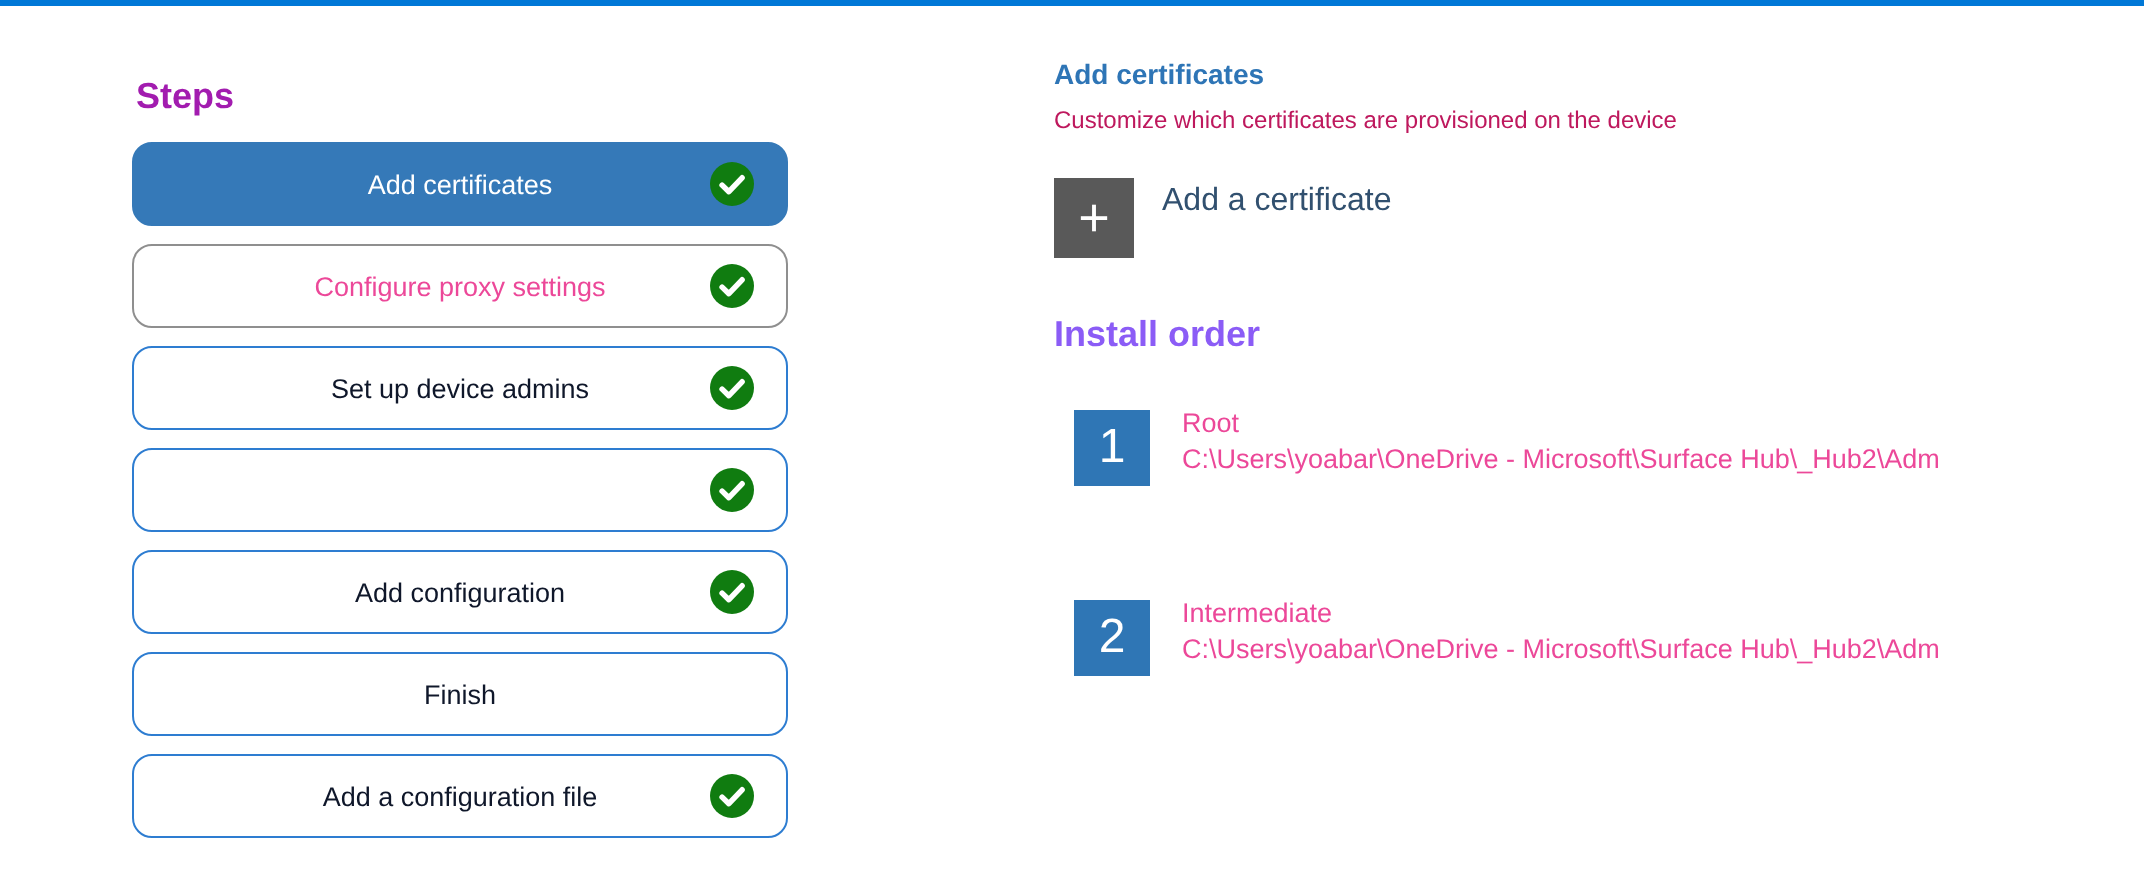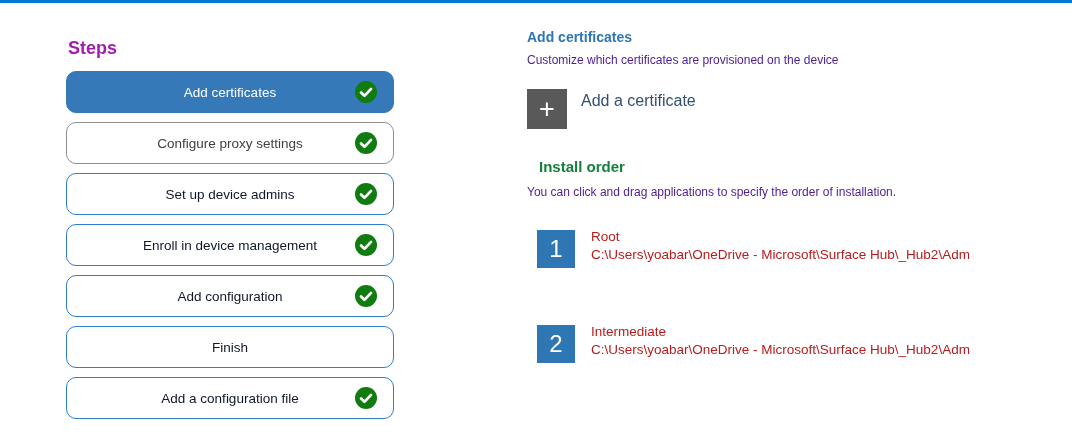--- a/index.html
+++ b/index.html
@@ -26,72 +26,72 @@
   .step {
     position: relative;
     height: 42px; width: 328px;
     border: 1px solid #2e7dd1; border-radius: 10px;
     background: #ffffff; color: #0f172a;
     display: flex; align-items: center; justify-content: center;
     font-size: 13.5px;
     cursor: pointer;
   }
   .step.active { background: #3579b8; border-color: #3579b8; color: #ffffff; }
-  .step.gray { border-color: #8f8f8f; color: #404040; }
+  .step.gray { border-color: #8f8f8f; color: #ec4899; }
   .check {
     position: absolute; right: 16px; top: 50%;
     width: 22px; height: 22px; margin-top: -11px;
   }
   .check circle { fill: #107c10; }
   .check path { stroke: #ffffff; stroke-width: 3; fill: none; stroke-linecap: round; stroke-linejoin: round; }
   
   .main { position: absolute; left: 527px; top: 29px; width: 482px; }
   .main-title {
     margin: 0 0 6px 0;
     font-size: 14px; line-height: 17px; font-weight: 700;
     color: #2e75b6;
   }
   .subtitle {
     margin: 0;
     font-size: 12px; line-height: 16px;
-    color: #4c1d95;
+    color: #be185d;
   }
   .add-row {
     margin-top: 21px;
     display: flex; align-items: flex-start; gap: 14px;
     cursor: pointer; width: 220px;
   }
   .plus-box {
     width: 40px; height: 40px; background: #595959;
     color: #ffffff; font-size: 27px; font-weight: 400;
     display: flex; align-items: center; justify-content: center;
     line-height: 1;
   }
   .add-label { font-size: 16px; color: #31506f; padding-top: 3px; }
   .install-title {
-    margin: 30px 0 9px 12px;
-    font-size: 15px; line-height: 16px; font-weight: 700;
-    color: #15803d;
+    margin: 30px 0 9px 0;
+    font-size: 18px; line-height: 16px; font-weight: 700;
+    color: #8b5cf6;
   }
   .install-list { margin-top: 30px; }
   .install-item {
     display: flex; align-items: flex-start; gap: 16px;
     margin-left: 10px; margin-bottom: 57px;
     cursor: grab;
   }
   .num-box {
     flex: 0 0 38px; width: 38px; height: 38px;
     background: #2f76b5; color: #ffffff;
     font-size: 24px;
     display: flex; align-items: center; justify-content: center;
   }
   .item-text {
     margin-top: -2px; width: 420px;
     overflow: hidden; white-space: nowrap;
-    font-size: 13.5px; line-height: 18px; color: #b91c1c;
+    font-size: 13.5px; line-height: 18px; color: #ec4899;
   }
 </style>
 </head>
 <body>
 
 <div class="topline"></div>
 
 <div class="sidebar">
   <h2 class="sidebar-title">Steps</h2>
   <div class="steps">
@@ -113,21 +113,20 @@
 
   <div class="step">
     <span>Set up device admins</span>
     <svg class="check" viewBox="0 0 24 24" aria-hidden="true">
       <circle cx="12" cy="12" r="12"></circle>
       <path d="M6.6 12.6 L10.3 16.2 L17.5 8.6"></path>
     </svg>
   </div>
 
   <div class="step">
-    <span>Enroll in device management</span>
     <svg class="check" viewBox="0 0 24 24" aria-hidden="true">
       <circle cx="12" cy="12" r="12"></circle>
       <path d="M6.6 12.6 L10.3 16.2 L17.5 8.6"></path>
     </svg>
   </div>
 
   <div class="step">
     <span>Add configuration</span>
     <svg class="check" viewBox="0 0 24 24" aria-hidden="true">
       <circle cx="12" cy="12" r="12"></circle>
@@ -155,21 +154,20 @@
   <p class="subtitle">Customize which certificates are provisioned on the device</p>
 
   <div class="add-row">
     <div class="plus-box">
       <span>+</span>
     </div>
     <span class="add-label">Add a certificate</span>
   </div>
 
   <h4 class="install-title">Install order</h4>
-  <p class="subtitle">You can click and drag applications to specify the order of installation.</p>
 
   <div class="install-list">
   <div class="install-item">
     <div class="num-box">1</div>
     <div class="item-text">
       <div>Root</div>
       <div>C:\Users\yoabar\OneDrive - Microsoft\Surface Hub\_Hub2\Adm</div>
     </div>
   </div>
 

